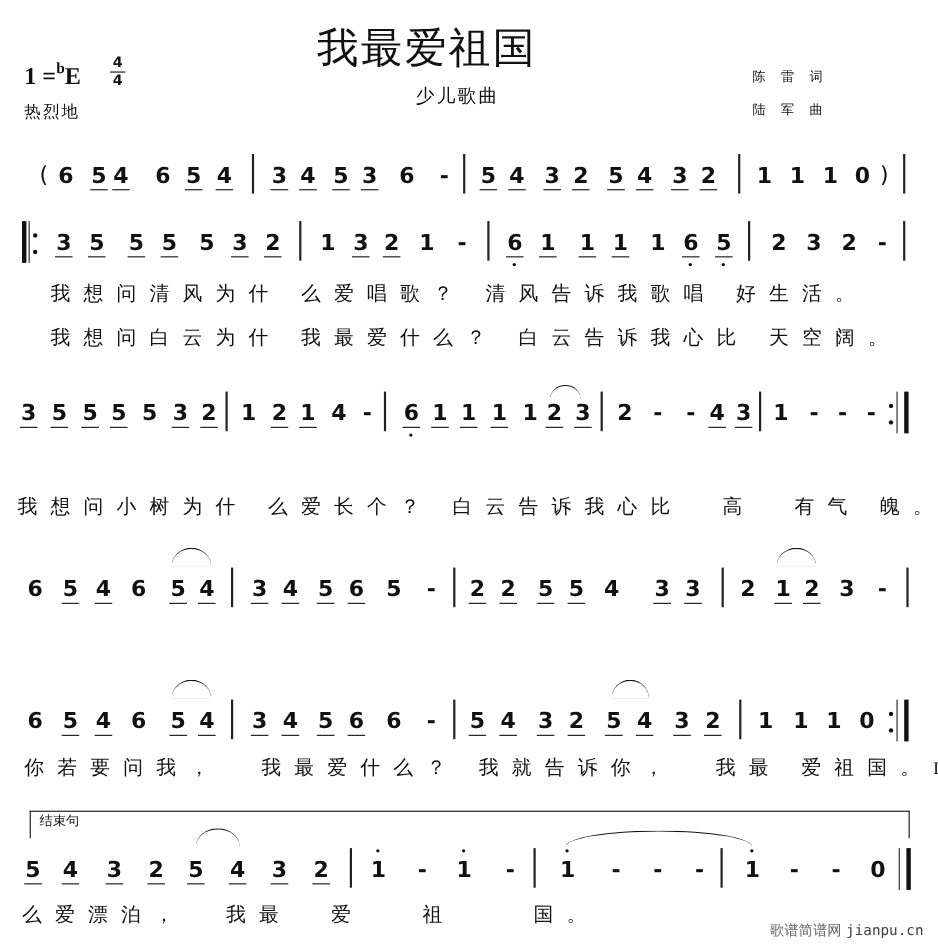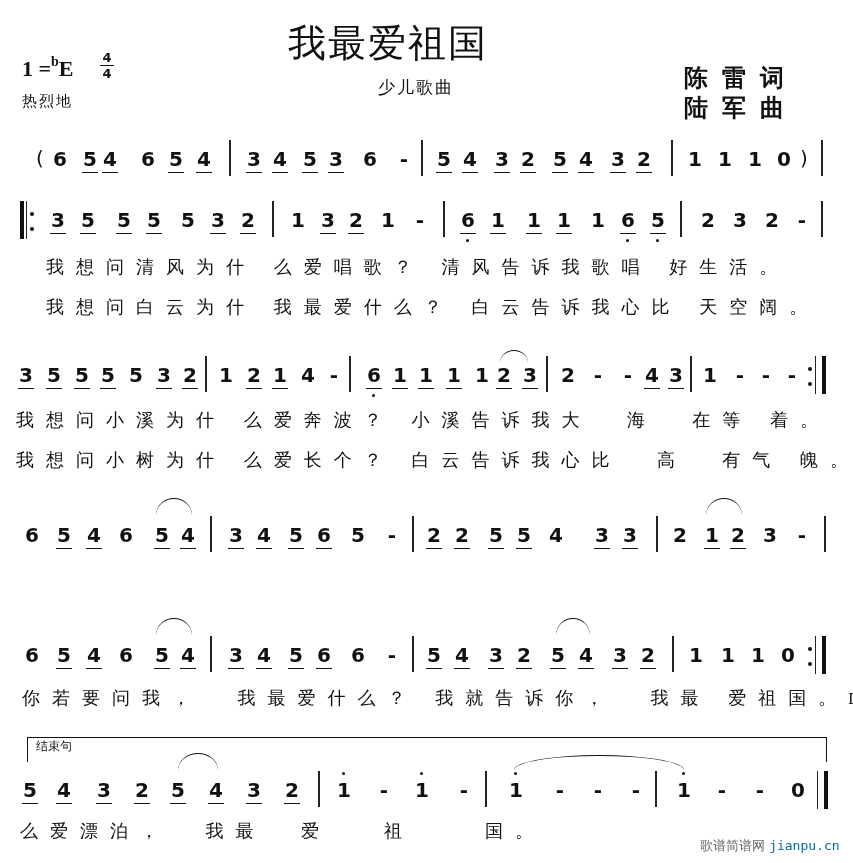--- a/index.html
+++ b/index.html
@@ -6,38 +6,38 @@
   body{width:853px;height:863px;position:relative;overflow:hidden;color:#111;
        font-family:"DejaVu Sans","Liberation Sans",sans-serif;}
   .abs{position:absolute;}
   .title{left:288px;top:18px;font-family:"DejaVu Serif","Liberation Serif",serif;font-size:38px;letter-spacing:2px;}
   .subtitle{left:378px;top:76px;font-size:17px;letter-spacing:2px;}
   .key{left:22px;top:56px;font-family:"Liberation Serif","DejaVu Serif",serif;font-weight:bold;font-size:22px;}
   .key sup{font-size:14px;position:relative;top:-2px;}
   .frac{position:absolute;left:100px;top:50px;font-weight:bold;font-size:13px;text-align:center;line-height:15px;width:14px;}
   .frac .bar{border-top:1.5px solid #111;}
   .tempo{left:22px;top:92px;font-size:15px;letter-spacing:2px;}
-  .credit{font-size:24px;font-weight:bold;letter-spacing:14px;left:684px;}
+  .credit{font-size:12px;font-weight:normal;letter-spacing:14px;left:684px;}
   .row{position:absolute;left:0;width:853px;height:44px;}
   .n{position:absolute;font-weight:bold;font-size:20px;width:16px;text-align:center;top:0;line-height:26px;}
   .n.ul{border-bottom:1.5px solid #111;}
   .dotb::after{content:"";position:absolute;left:6px;bottom:-9px;width:3px;height:3px;background:#111;border-radius:50%;}
   .dott::before{content:"";position:absolute;left:6px;top:-5px;width:3px;height:3px;background:#111;border-radius:50%;}
   .bl{position:absolute;top:-6px;width:1.5px;height:36px;background:#222;}
   .dbl{position:absolute;top:-6px;width:6px;height:38px;border-left:1.5px solid #222;border-right:4px solid #111;}
   .rep{position:absolute;top:2px;width:4px;height:24px;}
   .rep::before,.rep::after{content:"";position:absolute;left:0;width:4px;height:4px;border-radius:50%;background:#111;}
   .rep::before{top:3px}.rep::after{top:18px}
   .slur{position:absolute;height:12px;border-top:1.5px solid #111;border-radius:50% 50% 0 0/100% 100% 0 0;}
   .lyr{position:absolute;font-size:18px;letter-spacing:12px;white-space:pre;}
   .paren{position:absolute;font-size:20px;top:0;}
   .bracket{position:absolute;left:27px;top:737px;width:798px;height:24px;border-top:1.5px solid #111;border-left:1.5px solid #111;border-right:1.5px solid #111;}
   .bracket span{font-size:12px;position:absolute;left:8px;top:0px;}
   .watermark{position:absolute;left:700px;top:837px;font-size:13px;color:#666;font-family:"DejaVu Serif",serif;}
-  .watermark b{color:#0369a1;font-weight:normal;font-family:"DejaVu Sans Mono",monospace;}
+  .watermark b{color:#404040;font-weight:normal;font-family:"DejaVu Sans Mono",monospace;}
   .dc{font-family:"Liberation Serif",serif;font-size:16px;letter-spacing:0;}
 </style>
 </head>
 <body>
 
 <div class="abs title">我最爱祖国</div>
 <div class="abs subtitle">少儿歌曲</div>
 <div class="abs key"><span>1 =</span><sup>b</sup><span>E</span></div>
 <div class="frac">
     <div>4</div>
@@ -143,21 +143,20 @@
     <span class="n" style="left:620px">-</span>
   <span class="n ul" style="left:644px">4</span>
     <span class="n ul" style="left:668px">3</span>
   <span class="bl" style="left:690px"></span>
   <span class="n" style="left:702px">1</span>
     <span class="n" style="left:732px">-</span>
     <span class="n" style="left:758px">-</span>
     <span class="n" style="left:784px">-</span>
   <span class="rep" style="left:808px"></span>
   <span class="dbl" style="left:815px"></span>
-  <div class="lyr" style="left:16px;top:46px">我想问小溪为什 么爱奔波？ 小溪告诉我大  海  在等 着。</div>
   <div class="lyr" style="left:16px;top:86px">我想问小树为什 么爱长个？ 白云告诉我心比  高  有气 魄。</div>
 </div>
 
 <div class="row" style="top:522px">
   <span class="n" style="left:24px">6</span>
   <span class="n ul" style="left:56px">5</span>
     <span class="n ul" style="left:86px">4</span>
   <span class="n" style="left:118px">6</span>
   <div class="slur" style="left:156px;top:-24px;width:36px;height:16px"></div>
   <span class="n ul" style="left:154px">5</span>

